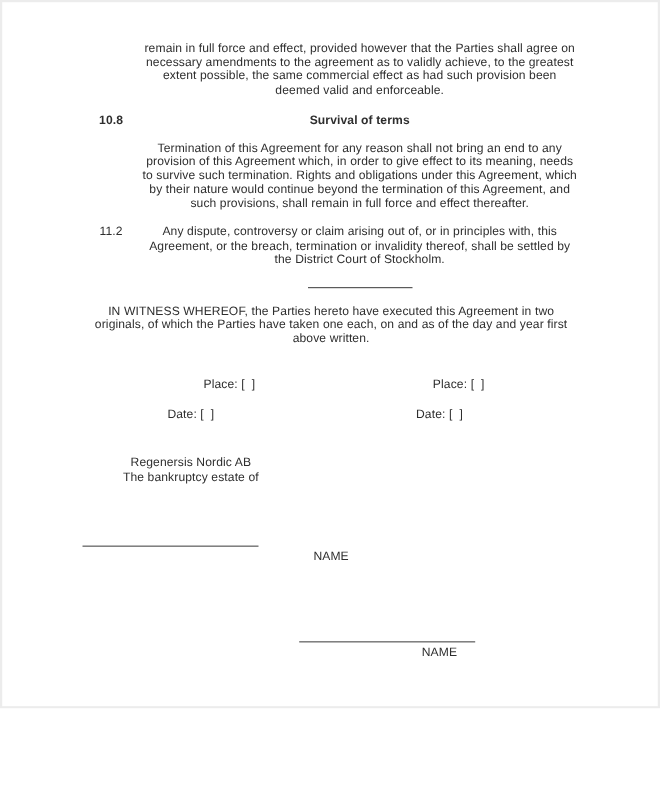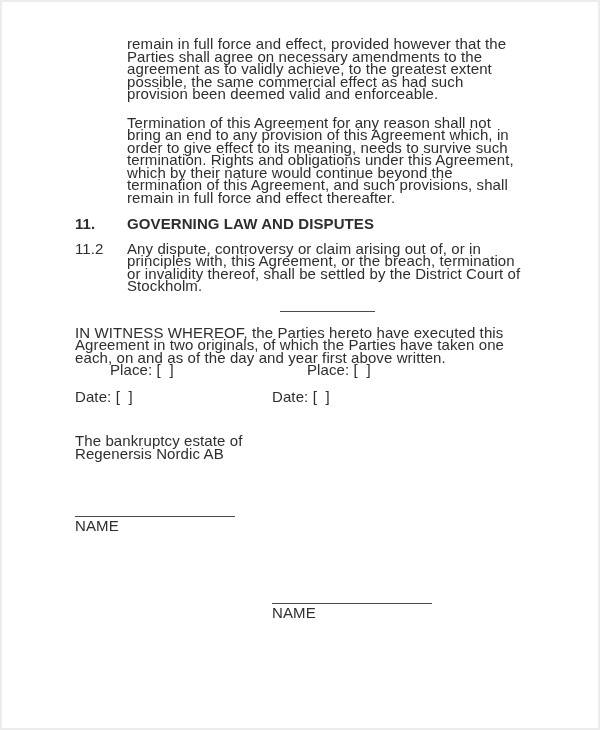--- a/index.html
+++ b/index.html
@@ -1,46 +1,47 @@
 <!DOCTYPE html>
 <html><head>
 <meta charset="utf-8">
 <style>
   html, body { margin: 0; padding: 0; background: #ffffff; }
   .page {
     width: 600px;
-    height: 730px;
+    height: 644px;
     box-sizing: border-box;
     border: 2px solid #ececec;
     background: #ffffff;
     font-family: "Liberation Sans", "DejaVu Sans", sans-serif;
-    font-size: 15px;
+    font-size: 11px;
     line-height: 12.5px;
     color: #2e2e2e;
     letter-spacing: 0.1px;
     padding: 36px 71px 0 73px;
     overflow: hidden;
+    text-align: center;
   }
   .clause-row { display: flex; align-items: flex-start; }
   .clause-num { width: 52px; flex-shrink: 0; }
   .clause-body { flex: 1; }
   .bold { font-weight: bold; }
   p { margin: 0; }
   .mb-intro   { margin-bottom: 16px; }
   .mb-head    { margin-bottom: 12px; }
   .mb-para    { margin-bottom: 14px; }
   .mb-lastpara{ margin-bottom: 18px; }
   .sep-line {
     width: 95px;
     height: 0;
     border-bottom: 1px solid #4a4a4a;
     margin-left: 205px;
     margin-bottom: 15px;
   }
-  .witness { }
+  .witness { margin-bottom: 30px; }
   .sig-grid { }
   .sig-row { display: flex; align-items: flex-start; }
   .sig-col-left { width: 197px; flex-shrink: 0; }
   .sig-col-right { flex: 1; }
   .row-place { margin-bottom: 14px; padding-left: 35px; }
   .row-date  { margin-bottom: 32px; }
   .row-party { margin-bottom: 56px; }
   .row-sign1 { margin-bottom: 70px; }
   .sig-line {
     width: 160px;
@@ -53,29 +54,29 @@
 </head>
 <body>
 
 <div class="page">
 
   <div class="clause-row mb-intro">
     <span class="clause-num"></span>
     <p class="clause-body">remain in full force and effect, provided however that the Parties shall agree on necessary amendments to the agreement as to validly achieve, to the greatest extent possible, the same commercial effect as had such provision been deemed valid and enforceable.</p>
   </div>
 
+  <div class="clause-row mb-head">
+    <span class="clause-num bold">10.8</span>
+    <span class="clause-body bold">Survival of terms</span>
+  </div>
   <div class="clause-row mb-para">
     <span class="clause-num"></span>
     <p class="clause-body">Termination of this Agreement for any reason shall not bring an end to any provision of this Agreement which, in order to give effect to its meaning, needs to survive such termination. Rights and obligations under this Agreement, which by their nature would continue beyond the termination of this Agreement, and such provisions, shall remain in full force and effect thereafter.</p>
   </div>
 
-  <div class="clause-row mb-head">
-    <span class="clause-num bold">11.</span>
-    <span class="clause-body bold">GOVERNING LAW AND DISPUTES</span>
-  </div>
 
 
   <div class="clause-row mb-lastpara">
     <span class="clause-num">11.2</span>
     <p class="clause-body">Any dispute, controversy or claim arising out of, or in principles with, this Agreement, or the breach, termination or invalidity thereof, shall be settled by the District Court of Stockholm.</p>
   </div>
 
   <div class="sep-line"></div>
 
   <p class="witness">IN WITNESS WHEREOF, the Parties hereto have executed this Agreement in two originals, of which the Parties have taken one each, on and as of the day and year first above written.</p>
@@ -99,22 +100,22 @@
         <span class="bracket-val">[  ]</span>
       </div>
       <div class="sig-col-right">
         <span>Date:</span>
         <span class="bracket-val">[  ]</span>
       </div>
     </div>
 
     <div class="sig-row row-party">
       <div class="sig-col-left">
+        <div>Regenersis Nordic AB</div>
         <div>The bankruptcy estate of</div>
-        <div>Regenersis Nordic AB</div>
       </div>
     </div>
 
     <div class="sig-row row-sign1">
       <div class="sig-col-right">
         <div class="sig-line"></div>
         <div>NAME</div>
       </div>
     </div>
 

